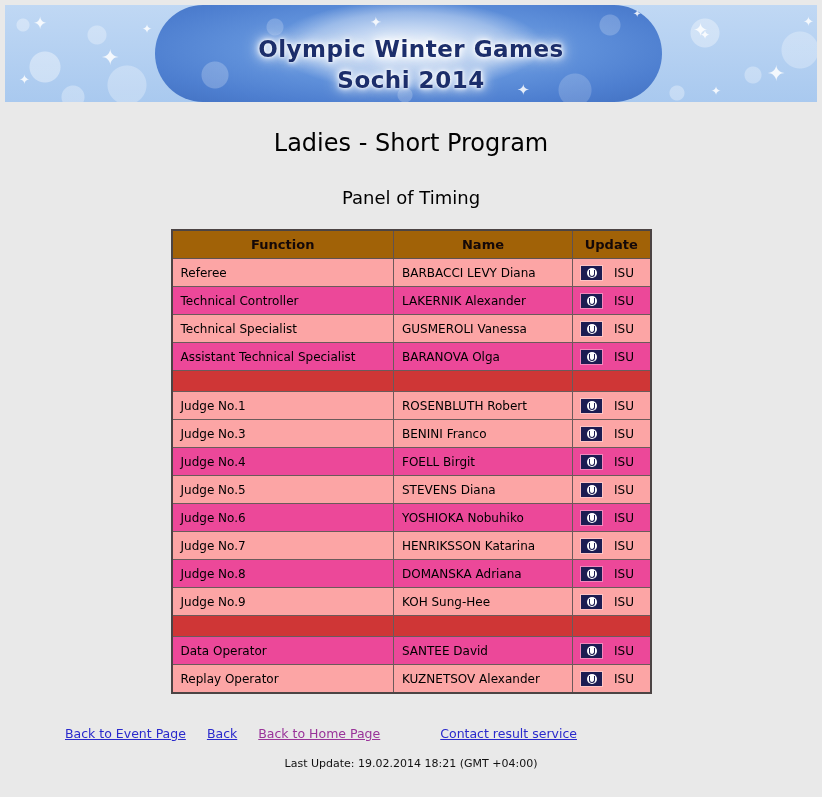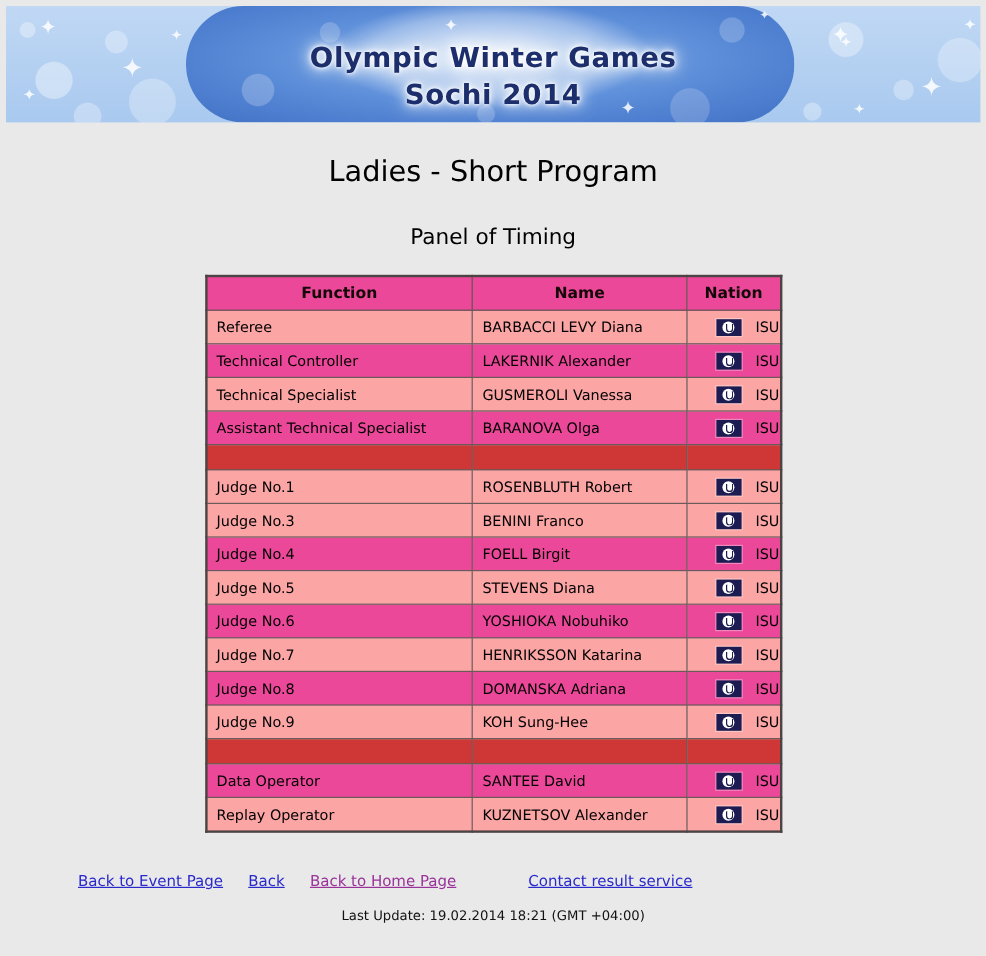--- a/index.html
+++ b/index.html
@@ -63,30 +63,30 @@
   
   table.judges{
     margin:21px auto 0 auto;border-collapse:collapse;table-layout:fixed;
     width:479px;border:2px solid #4c4444;
     font-size:12px;
   }
   table.judges col.c-fn{width:222px;}
   table.judges col.c-nm{width:179px;}
   table.judges col.c-nt{width:78px;}
   table.judges th{
-    background:#ec4899;color:#140808;font-weight:bold;font-size:13px;
+    background:#a16207;color:#140808;font-weight:bold;font-size:13px;
     height:25px;border:1px solid #5f5252;text-align:center;
   }
   table.judges td{
     border:1px solid #6b5a5a;height:27px;padding:0 0 0 8px;vertical-align:middle;
   }
   tr.shade-dark td{background:#fca5a5;}
   tr.shade-light td{background:#ec4899;}
   tr.sep td{background:#cf3636;height:20px;padding:0;}
-  td.nt-cell{padding-left:5px;text-align:right;}
+  td.nt-cell{padding-left:5px;}
   .flag{
     display:inline-block;width:21px;height:14px;vertical-align:middle;
     margin-right:12px;background:#1c1c52;position:relative;
     box-shadow:0 0 0 1px rgba(255,255,255,.35);
   }
   .flag .emblem{
     position:absolute;left:5.5px;top:2px;width:10px;height:10px;border-radius:50%;
     background:#fff;
   }
   .flag .emblem::after{
@@ -137,21 +137,21 @@
 <table class="judges">
   <colgroup>
       <col class="c-fn">
       <col class="c-nm">
       <col class="c-nt">
     </colgroup>
   <thead>
     <tr>
       <th>Function</th>
       <th>Name</th>
-      <th>Nation</th>
+      <th>Update</th>
     </tr>
   </thead>
   <tbody id="judges-body">
       <tr class="shade-dark">
         <td>Referee</td>
         <td>BARBACCI LEVY Diana</td>
         <td class="nt-cell"><span class="flag"><span class="emblem"></span></span><span class="nation-code">ISU</span></td>
       </tr>
       <tr class="shade-light">
         <td>Technical Controller</td>

